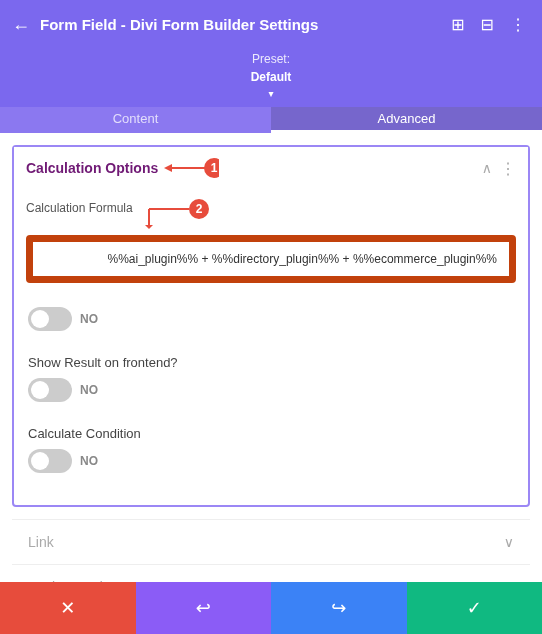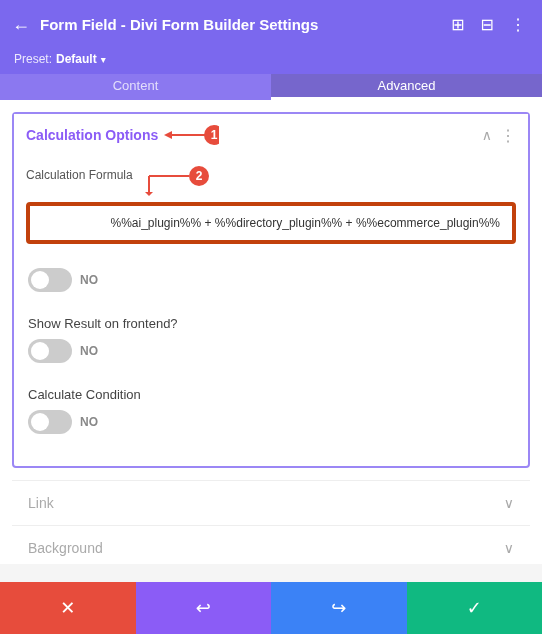--- a/index.html
+++ b/index.html
@@ -44,20 +44,21 @@
       padding: 4px;
     }
 
     
     .preset-bar {
       background: #7b68ee;
       padding: 4px 14px 8px;
       display: flex;
       align-items: center;
       gap: 4px;
+      flex-direction: column;
     }
     .preset-label {
       color: rgba(255,255,255,0.85);
       font-size: 12px;
     }
     .preset-value {
       color: white;
       font-size: 12px;
       font-weight: 600;
     }
@@ -106,21 +107,21 @@
     }
     .section-header {
       display: flex;
       align-items: center;
       justify-content: space-between;
       padding: 10px 12px;
       cursor: pointer;
       background: white;
     }
     .section-title {
-      color: #8b5cf6;
+      color: #701a75;
       font-size: 14px;
       font-weight: 600;
     }
     .section-header-right {
       display: flex;
       align-items: center;
       gap: 8px;
     }
     .section-chevron {
       color: #aaa;
@@ -139,21 +140,21 @@
     }
 
     
     .field-label {
       font-size: 12px;
       color: #555;
       margin-bottom: 8px;
       font-weight: 500;
     }
     .formula-box {
-      border: 4px solid #c2410c;
+      border: 7px solid #c2410c;
       border-radius: 4px;
       padding: 10px 12px;
       font-size: 12px;
       color: #333;
       background: white;
       min-height: 40px;
       word-break: break-all;
     }
 
     

